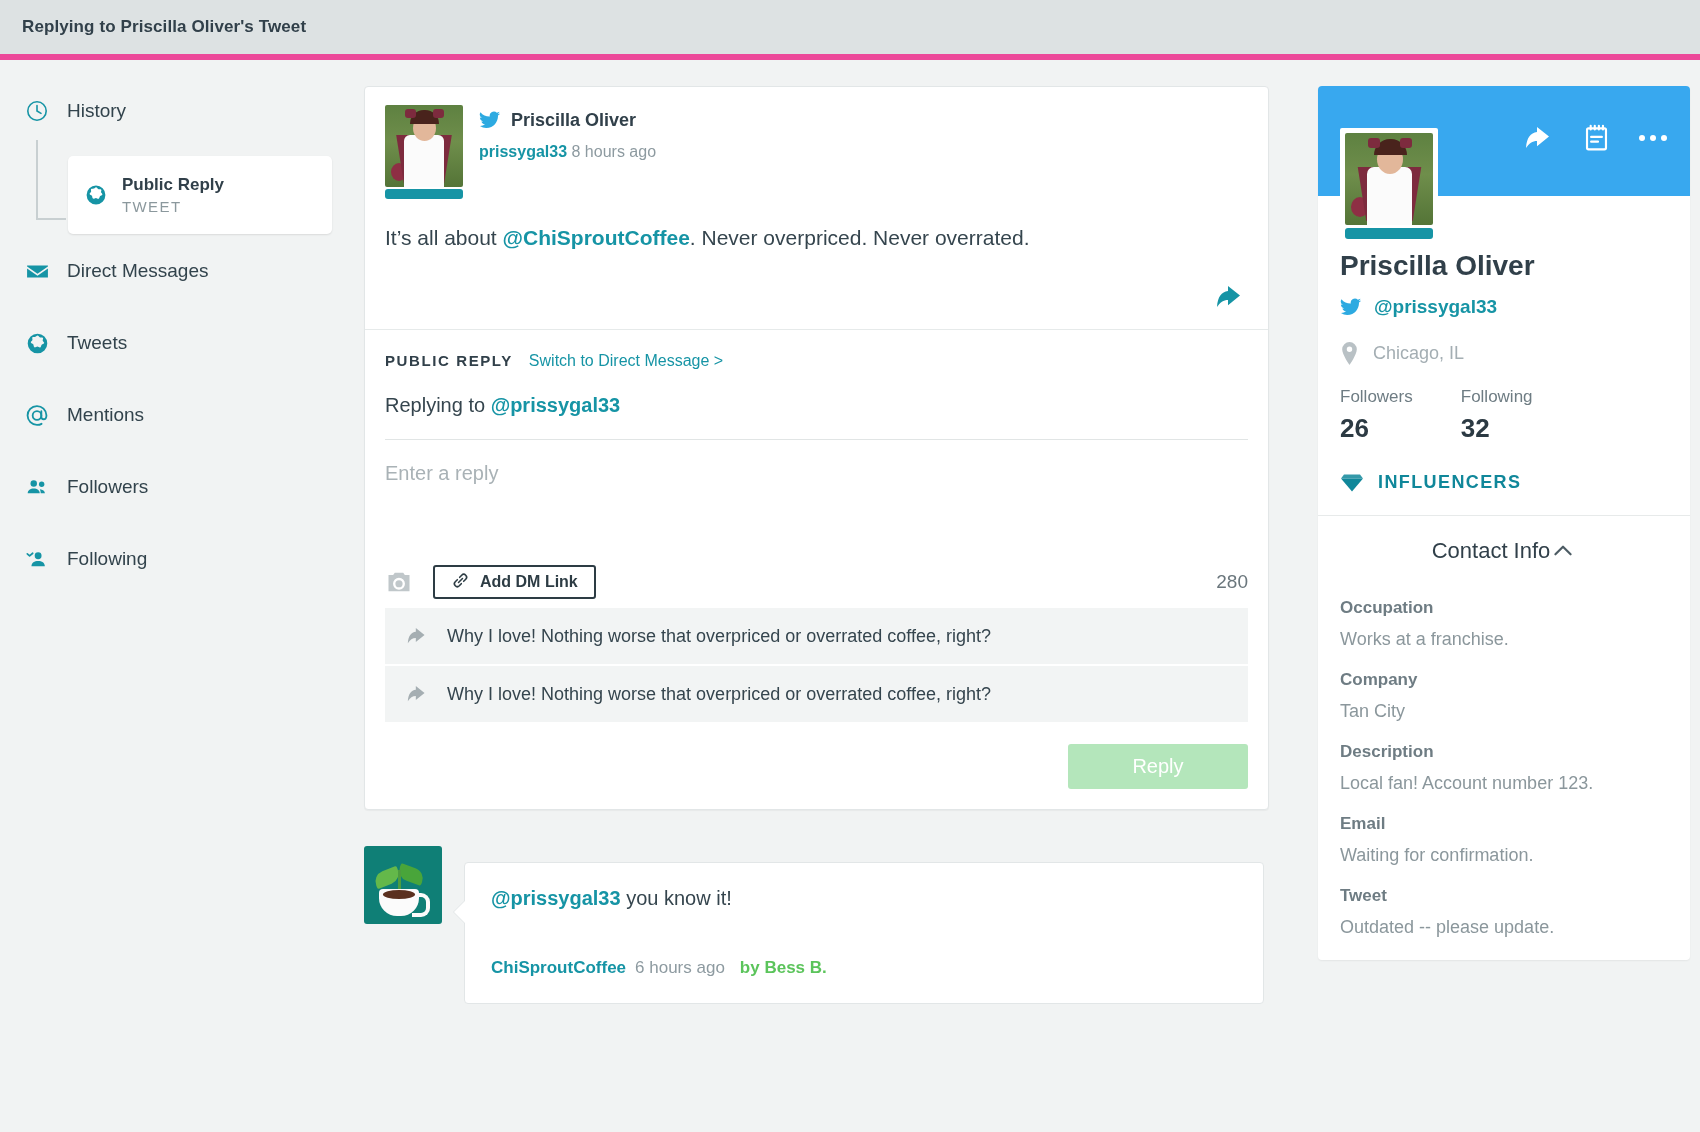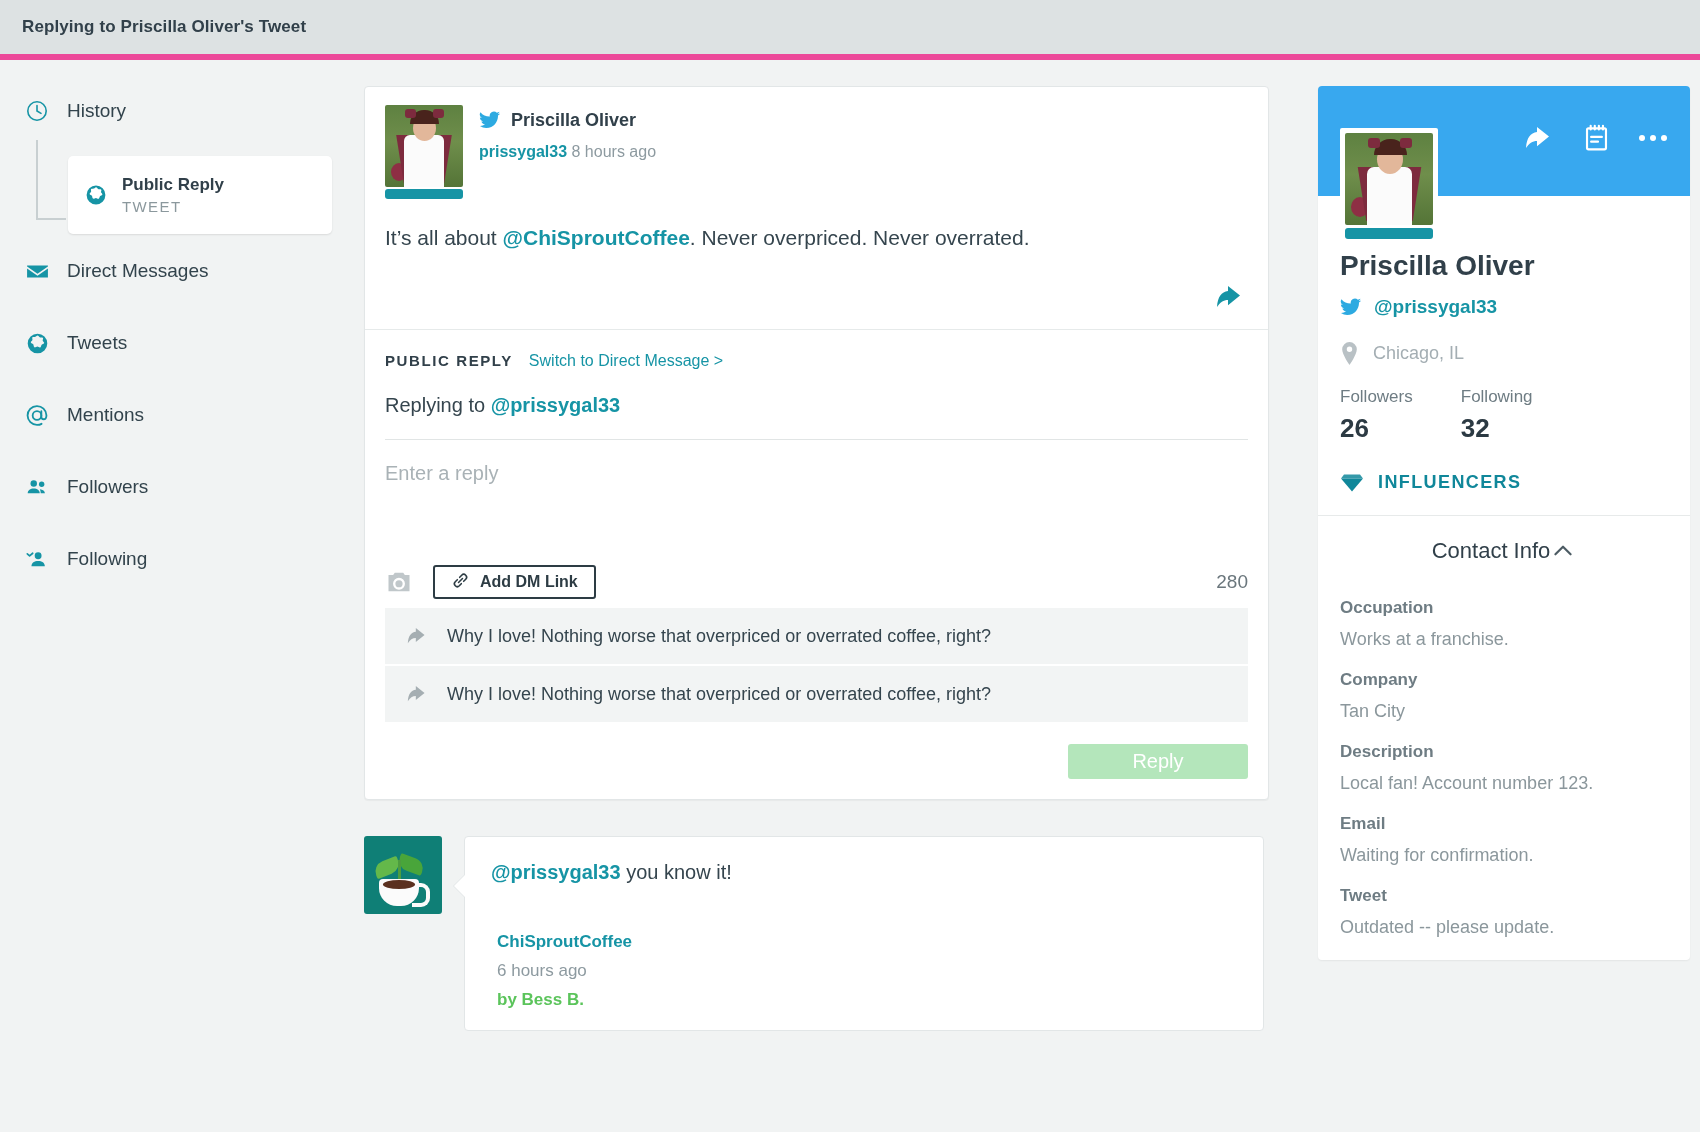--- a/index.html
+++ b/index.html
@@ -172,51 +172,52 @@
   .char-count { margin-left: auto; font-size: 19px; color: #6a767c; }
   .suggestion {
     height: 56px; background: #f2f4f4;
     display: flex; align-items: center; gap: 18px;
     padding-left: 22px; margin-top: 2px;
     font-size: 18px; color: #35454e; cursor: pointer;
   }
   .sugg-icon { color: #a5aeb2; display: flex; }
   .comp-footer { display: flex; justify-content: flex-end; padding-top: 22px; }
   .reply-btn {
-    width: 180px; height: 35px; border: none; border-radius: 3px;
+    width: 180px; height: 45px; border: none; border-radius: 3px;
     background: #b4e6bb; color: #fff; font-size: 20px;
     font-family: "Liberation Sans", sans-serif; cursor: pointer;
   }
   
   .msg-row { display: flex; align-items: flex-start; margin-top: 36px; }
   .msg-avatar {
     width: 78px; height: 78px; flex: 0 0 78px; margin-left: 0;
     background: #0f7f76; border-radius: 3px; position: relative; overflow: hidden;
   }
   .msg-avatar .cup { left: 15px; bottom: 8px; width: 40px; height: 27px; border-radius: 4px 4px 18px 18px; }
   .msg-avatar .cup::after { right: -11px; top: 4px; width: 14px; height: 16px; border-width: 4px; }
   .msg-avatar .brew { left: 19px; bottom: 25px; width: 32px; height: 9px; }
   .msg-avatar .stem { left: 34px; bottom: 28px; width: 3px; height: 26px; }
   .msg-avatar .leaf-l { left: 10px; bottom: 39px; width: 26px; height: 15px; }
   .msg-avatar .leaf-r { left: 34px; bottom: 42px; width: 26px; height: 15px; }
   .bubble {
     position: relative; margin-left: 22px;
     width: 800px; min-height: 142px;
     background: #fff; border: 1px solid #e2e6e7; border-radius: 4px;
     padding: 24px 26px 20px 26px;
+    margin-top: 16px;
   }
   .bubble::before {
     content: ""; position: absolute; left: -11px; top: 38px;
     border-top: 11px solid transparent; border-bottom: 11px solid transparent;
     border-right: 11px solid #fff;
     filter: drop-shadow(-1px 0 0 #e2e6e7);
   }
   .bubble-text { font-size: 20px; color: #35454e; }
   .bubble-text .tw-mention { color: #1694a5; font-weight: bold; }
-  .bubble-meta { margin-top: 48px; font-size: 17px; display: flex; gap: 9px; align-items: baseline; flex-direction: column; }
+  .bubble-meta { margin-top: 48px; font-size: 17px; display: flex; gap: 9px; align-items: baseline; }
   .bm-handle { color: #1694a5; font-weight: bold; }
   .bm-time { color: #8d9aa0; }
   .bm-by { color: #5bc45b; font-weight: bold; margin-left: 6px; }
   
   .right { width: 382px; flex: 0 0 382px; padding-top: 26px; padding-right: 10px; }
   .profile-card {
     background: #fff; border-radius: 4px; overflow: hidden;
     box-shadow: 0 1px 2px rgba(0,0,0,.06);
   }
   .pc-banner { height: 110px; background: #38a8ef; position: relative; }

